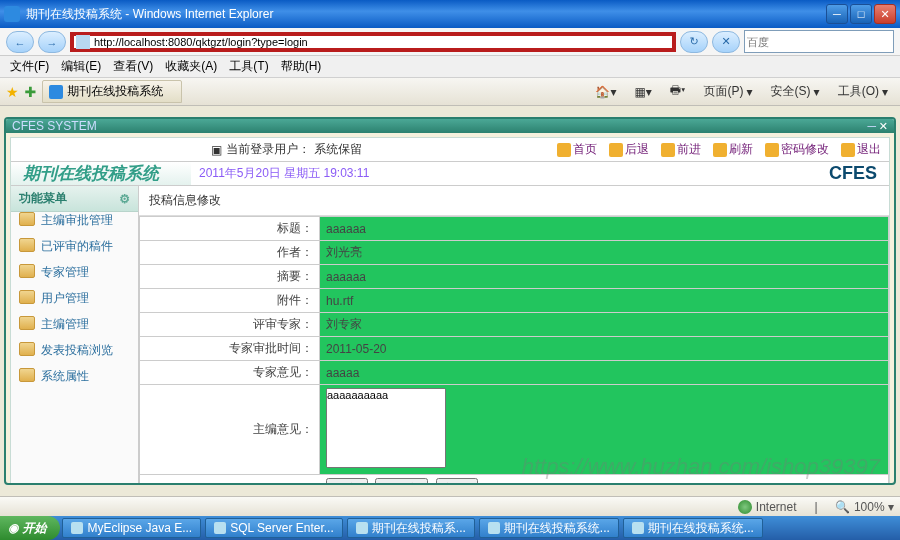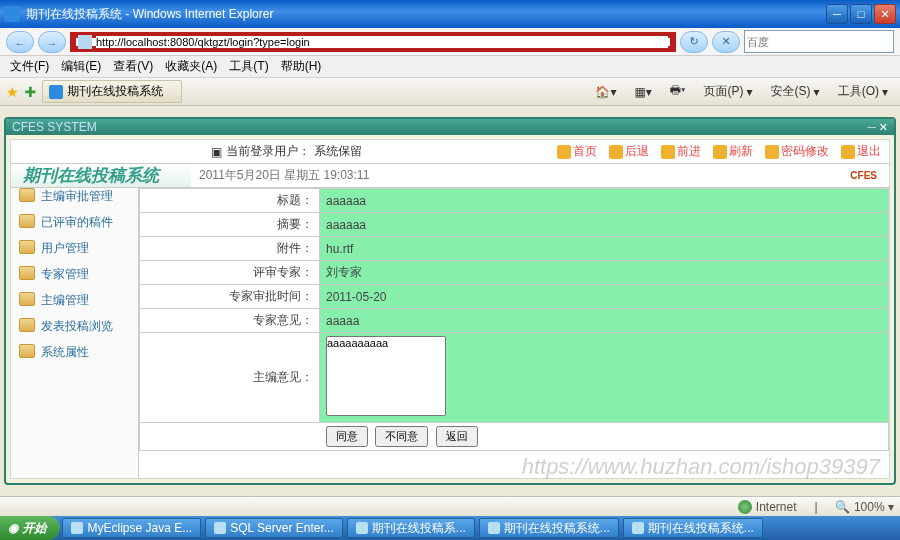--- a/index.html
+++ b/index.html
@@ -5,21 +5,21 @@
 * { margin: 0; padding: 0; box-sizing: border-box; font-family: "Microsoft YaHei", SimSun, Arial, sans-serif; font-size: 12px; }
 body { background: #ece9d8; width: 900px; height: 540px; overflow: hidden; position: relative; }
 .titlebar { background: linear-gradient(#0a5bc4, #3f8fe8 40%, #0a5bc4); height: 28px; display: flex; align-items: center; color: #fff; padding: 0 4px; }
 .titlebar .favicon { width: 16px; height: 16px; background: #2d8ae0; border-radius: 3px; margin-right: 6px; }
 .titlebar .title { flex: 1; }
 .titlebar .winbtns { display: flex; gap: 2px; }
 .titlebar .winbtn { width: 22px; height: 20px; background: linear-gradient(#4f9de8, #1963b6); border: 1px solid #1a4f95; border-radius: 3px; text-align: center; line-height: 18px; color: #fff; font-size: 11px; }
 .titlebar .winbtn.close { background: linear-gradient(#e97f6f, #c83e2c); border-color: #a52f23; }
 .navbar { background: #f5f5f5; border-bottom: 1px solid #ccc; height: 28px; display: flex; align-items: center; padding: 0 6px; gap: 4px; }
 .navbtn { width: 28px; height: 22px; background: linear-gradient(#dbeeff, #a6d2fa); border: 1px solid #8db8e0; border-radius: 12px; display: flex; align-items: center; justify-content: center; color: #296aa9; font-size: 11px; }
-.addrbar { flex: 1; height: 20px; background: #fff; border: 6px solid #b91c1c; display: flex; align-items: center; padding: 0 2px; }
+.addrbar { flex: 1; height: 20px; background: #fff; border: 4px solid #b91c1c; display: flex; align-items: center; padding: 0 2px; }
 .addrfav { width: 14px; height: 14px; background: #b8d8f0; margin-right: 4px; }
 .addrbar input { border: none; flex: 1; outline: none; font-size: 11px; }
 .searchbar { width: 150px; height: 23px; background: #fff; border: 1px solid #7f9db9; display: flex; align-items: center; padding: 0 2px; }
 .searchbar input { border: none; flex: 1; outline: none; font-size: 11px; }
 .menubar { background: #f0f0f0; height: 22px; display: flex; align-items: center; padding: 0 4px; border-bottom: 1px solid #d0d0d0; }
 .menubar span { padding: 0 6px; cursor: default; }
 .favbar { background: linear-gradient(#f7f6f2, #e6e2d5); height: 28px; display: flex; align-items: center; padding: 0 6px; border-bottom: 1px solid #c0beb7; gap: 6px; }
 .favbar .star { color: #f3b200; font-size: 14px; }
 .favbar .plus { color: #3a9b3a; font-size: 14px; }
 .tab { background: linear-gradient(#f7f3ea, #e3dec7); border: 1px solid #c9c3ab; border-radius: 2px 2px 0 0; padding: 2px 18px 2px 6px; display: flex; align-items: center; gap: 4px; }
@@ -27,38 +27,38 @@
 .favbar .spacer { flex: 1; }
 .favbar .iebtn { padding: 2px 6px; display: flex; align-items: center; gap: 3px; color: #333; }
 .page { position: absolute; top: 106px; left: 0; right: 0; bottom: 44px; background: #f5f1dd; border: 2px solid #2a7f6e; margin: 11px 4px; border-radius: 4px; display: flex; flex-direction: column; overflow: hidden; }
 .pagehdr { background: linear-gradient(#4ba896, #2c816f); height: 16px; display: flex; align-items: center; padding: 0 6px; color: #cdf; font-size: 10px; }
 .pagehdr .spacer { flex: 1; }
 .pagehdr .closex { color: #fff; font-size: 11px; }
 .area { background: #fff; margin: 4px; flex: 1; display: flex; flex-direction: column; border: 1px solid #c8dcd5; }
 .tophdr { display: flex; align-items: center; border-bottom: 1px solid #ccc; height: 24px; padding: 0 8px; gap: 12px; }
 .tophdr .curuser { color: #333; display: flex; align-items: center; gap: 4px; }
 .tophdr .spacer { flex: 1; }
-.tophdr .tbtn { color: #ef4444; display: flex; align-items: center; gap: 2px; cursor: pointer; }
+.tophdr .tbtn { color: #701a75; display: flex; align-items: center; gap: 2px; cursor: pointer; }
 .tophdr .tbtn .ico { width: 14px; height: 14px; background: #f0b030; border-radius: 2px; }
 .subhdr { display: flex; align-items: center; height: 24px; border-bottom: 1px solid #ccc; }
 .syslogo { width: 180px; color: #329e88; font-size: 17px; font-weight: bold; padding-left: 12px; background: linear-gradient(#fff, #e4f2ee); height: 100%; display: flex; align-items: center; font-style: italic; }
-.datetime { flex: 1; color: #737373; padding-left: 8px; }
-.brand { color: #c2410c; font-weight: bold; font-size: 10px; padding-right: 12px; }
+.datetime { flex: 1; color: #8b5cf6; padding-left: 8px; }
+.brand { color: #0c4a6e; font-weight: bold; font-size: 18px; padding-right: 12px; }
 .body { flex: 1; display: flex; overflow: hidden; }
 .sidebar { width: 128px; border-right: 1px solid #ccc; background: #fafafa; }
 .sidehdr { background: linear-gradient(#e6f2ee, #c8e4db); height: 26px; display: flex; align-items: center; padding: 0 8px; color: #2a7f6e; font-weight: bold; border-bottom: 1px solid #b8d4cb; }
 .sidehdr .gear { margin-left: auto; color: #5aa893; }
 .menuitem { height: 26px; display: flex; padding: 0 8px; gap: 6px; color: #2c6f9e; cursor: pointer; }
 .menuitem .micon { width: 16px; height: 14px; background: linear-gradient(#f0d590, #e0b04e); border: 1px solid #c8983a; border-radius: 2px; }
 .main { flex: 1; overflow: auto; display: flex; flex-direction: column; }
 .mhdr { color: #333; padding: 6px 10px; border-bottom: 1px solid #ddd; }
 .formtbl { border-collapse: collapse; width: 100%; }
 .formtbl td { border: 1px solid #ccc; padding: 3px 6px; color: #444; }
 .formtbl td.lbl { width: 180px; text-align: right; background: #fff; }
-.formtbl td.val { background: #86efac; }
+.formtbl td.val { background: #22c55e; }
 .formtbl textarea { width: 120px; height: 80px; resize: none; font-size: 11px; }
 .btnrow td { text-align: left; padding-left: 186px; }
 .btnrow button { font-size: 11px; padding: 1px 8px; margin-right: 4px; }
 .statusbar { background: linear-gradient(#fafaf6, #e6e2d5); height: 20px; display: flex; align-items: center; padding: 0 6px; border-top: 1px solid #c0beb7; color: #555; position: absolute; bottom: 24px; left: 0; right: 0; margin-top: 15px; }
 .statusbar .spacer { flex: 1; }
 .statusbar .globe { width: 14px; height: 14px; background: radial-gradient(#7fc87f, #2e8b2e); border-radius: 50%; margin-right: 4px; }
 .taskbar { position: absolute; bottom: 0; left: 0; right: 0; height: 24px; background: linear-gradient(#3f8ed8, #245ea8); display: flex; align-items: center; color: #fff; }
 .start { background: linear-gradient(#5fb75f, #2e8b2e); height: 100%; display: flex; align-items: center; padding: 0 14px 0 8px; border-radius: 0 12px 12px 0; font-weight: bold; font-style: italic; gap: 4px; }
 .task { background: linear-gradient(#5aa6e8, #3180cc); border: 1px solid #206098; height: 20px; margin: 0 2px; padding: 3px 8px; display: flex; align-items: center; gap: 4px; border-radius: 2px; font-size: 11px; max-width: 140px; overflow: hidden; white-space: nowrap; }
 .task .tico { width: 12px; height: 12px; background: #b8e0f0; border-radius: 2px; }
@@ -155,55 +155,64 @@
           <span>退出</span>
         </span>
     </div>
     <div class="subhdr">
       <div class="syslogo">期刊在线投稿系统</div>
       <div class="datetime">2011年5月20日 星期五 19:03:11</div>
       <div class="brand">CFES</div>
     </div>
     <div class="body">
       <div class="sidebar">
+        <div class="sidehdr">
+          <span>功能菜单</span>
+          <span class="gear">⚙</span>
+        </div>
         <div class="menuitem">
             <div class="micon"></div>
             <span>主编审批管理</span>
           </div>
         <div class="menuitem">
             <div class="micon"></div>
             <span>已评审的稿件</span>
           </div>
         <div class="menuitem">
             <div class="micon"></div>
+            <span>专家管理</span>
+          </div>
+        <div class="menuitem">
+            <div class="micon"></div>
             <span>用户管理</span>
-          </div>
-        <div class="menuitem">
-            <div class="micon"></div>
-            <span>专家管理</span>
           </div>
         <div class="menuitem">
             <div class="micon"></div>
             <span>主编管理</span>
           </div>
         <div class="menuitem">
             <div class="micon"></div>
             <span>发表投稿浏览</span>
           </div>
         <div class="menuitem">
             <div class="micon"></div>
             <span>系统属性</span>
           </div>
       </div>
       <div class="main">
+        <div class="mhdr">投稿信息修改</div>
         <table class="formtbl">
           <tbody>
               <tr>
                 <td class="lbl">标题：</td>
                 <td class="val">aaaaaa</td>
+              </tr>
+          <tr>
+                <td class="lbl">作者：</td>
+                <td class="val">刘光亮</td>
               </tr>
           <tr>
                 <td class="lbl">摘要：</td>
                 <td class="val">aaaaaa</td>
               </tr>
           <tr>
                 <td class="lbl">附件：</td>
                 <td class="val">hu.rtf</td>
               </tr>
           <tr>

